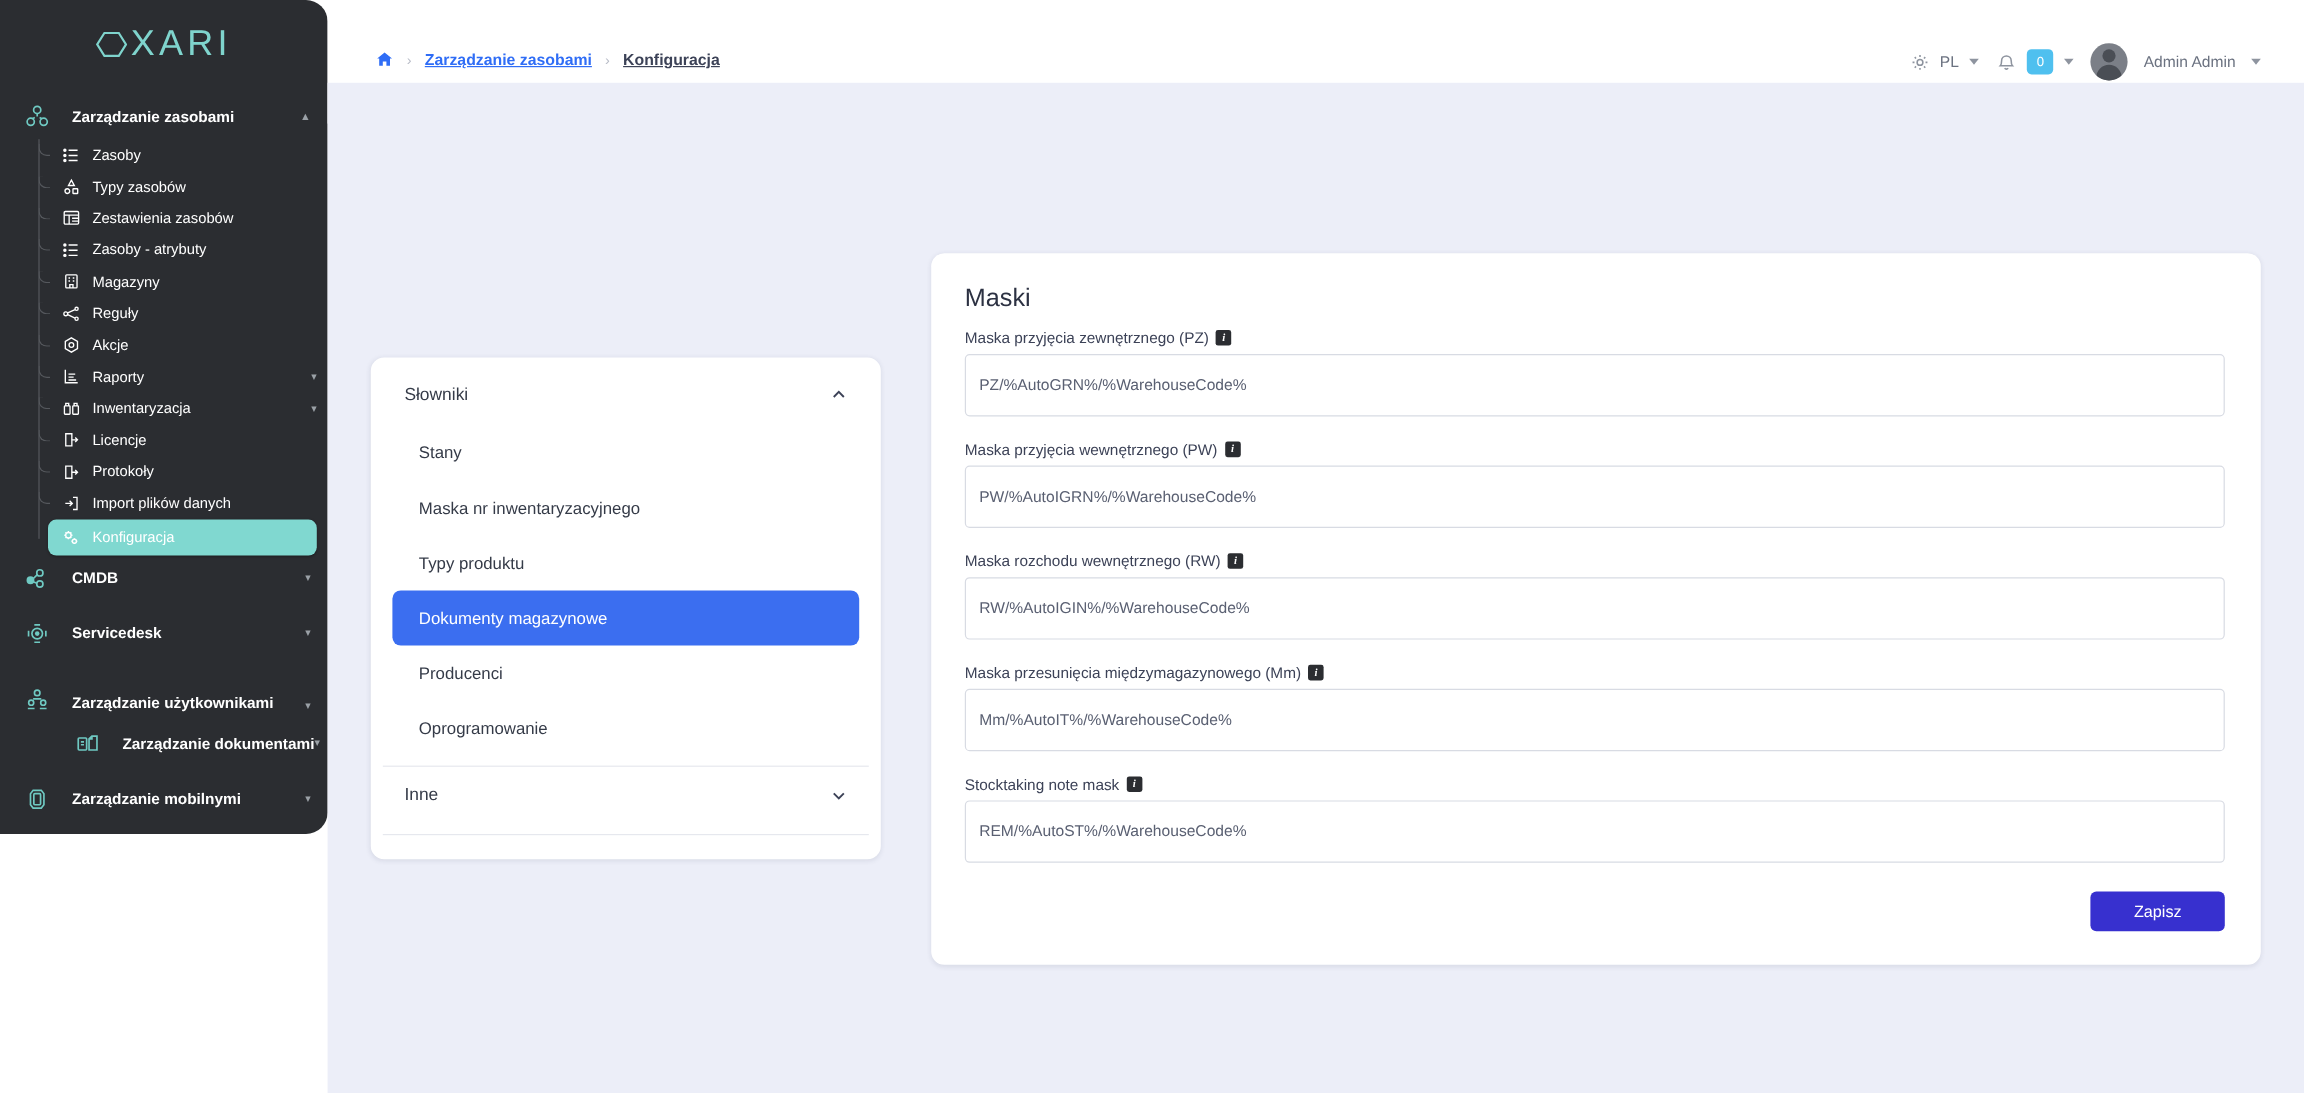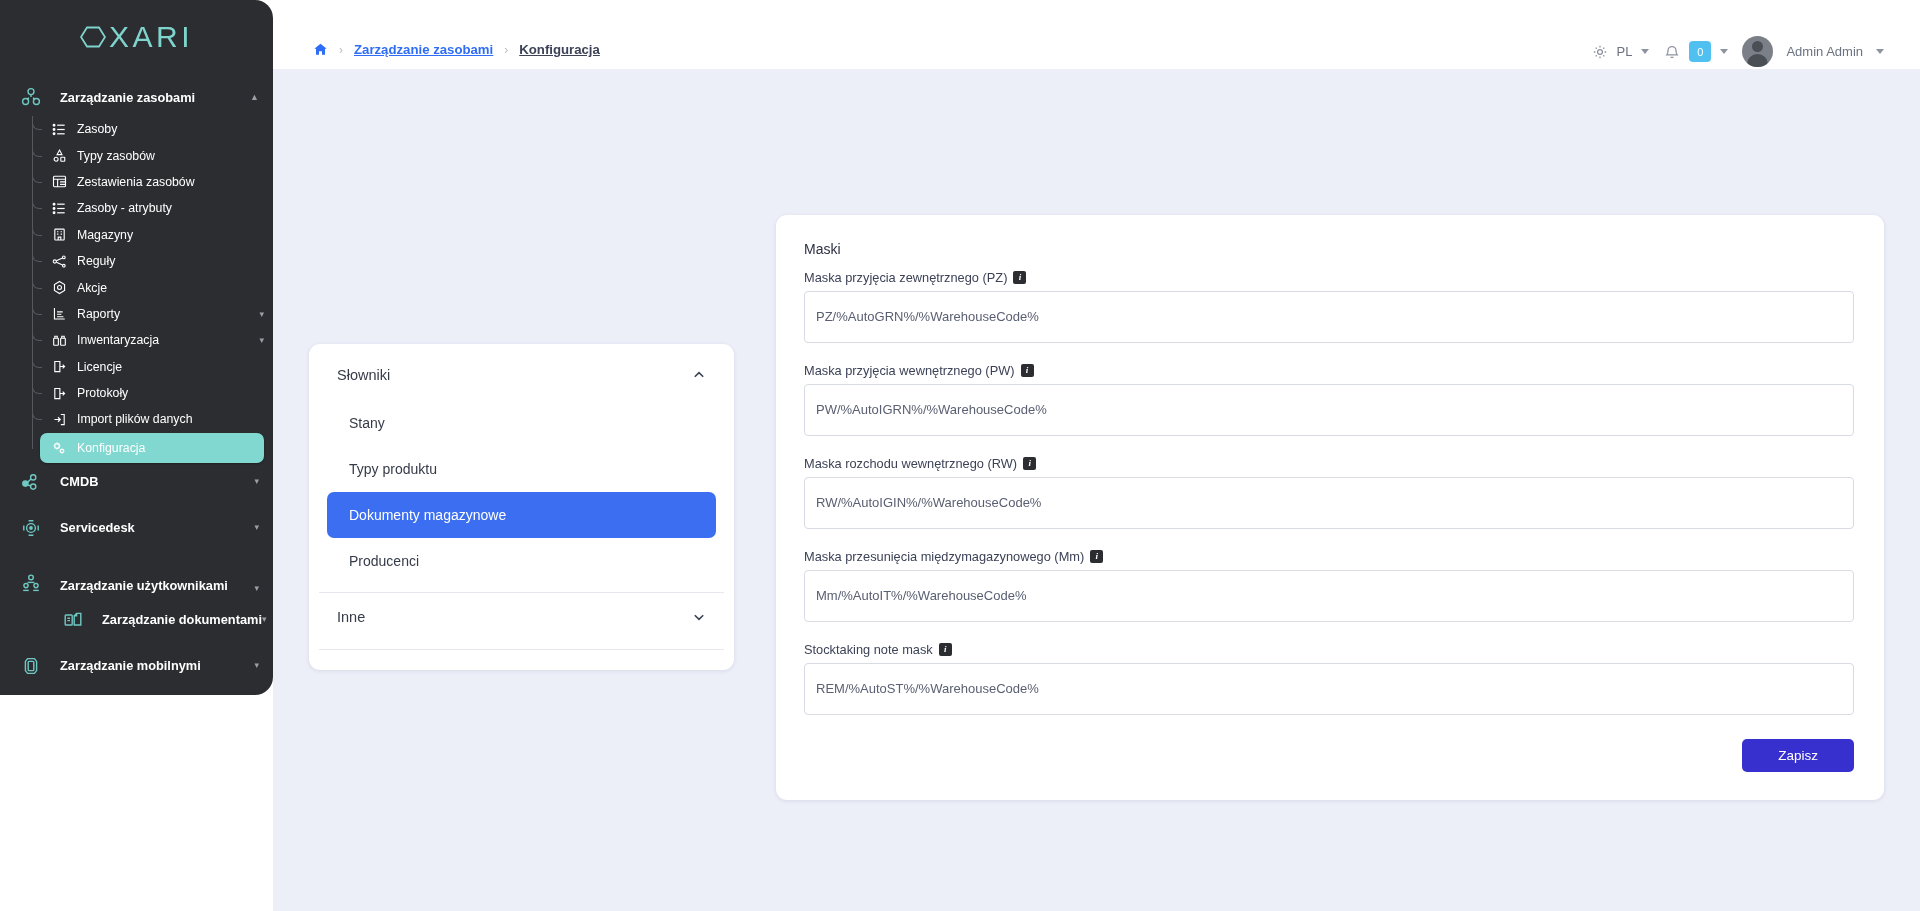--- a/index.html
+++ b/index.html
@@ -176,21 +176,21 @@
     border-radius: 7px; cursor: pointer; margin-bottom: 0;
   }
   .acc-item.selected { background: #3b6ef0; color: #ffffff; }
 
   .acc-divider { height: 1px; background: #e6e8ee; margin: 8px 10px 0 10px; }
   .acc-head.sub { height: 48px; }
 
   
   .panel-right { flex: 1; padding: 26px 30px 28px 28px; }
   .masks-title {
-    font-size: 14px; color: #2c3142; font-weight: normal; margin-bottom: 13px;
+    font-size: 21px; color: #2c3142; font-weight: normal; margin-bottom: 13px;
   }
   .field { margin-bottom: 6px; }
   .field-label {
     display: flex; align-items: center; gap: 6px;
     font-size: 12.8px; color: #3c4257; margin-bottom: 6px;
   }
   .info-icon {
     display: inline-flex; align-items: center; justify-content: center;
     width: 13px; height: 13px; border-radius: 2px;
     background: #2b2d31; color: #ffffff;
@@ -531,27 +531,33 @@
             <path d="M2.8 8.8 7 4.6l4.2 4.2"></path>
           </svg>
         </span>
       </div>
 
       <div class="acc-body">
         <div class="acc-item">
           <span>Stany</span>
         </div>
         <div class="acc-item">
+          <span>Maska nr inwentaryzacyjnego</span>
+        </div>
+        <div class="acc-item">
           <span>Typy produktu</span>
         </div>
         <div class="acc-item selected">
           <span>Dokumenty magazynowe</span>
         </div>
         <div class="acc-item">
           <span>Producenci</span>
+        </div>
+        <div class="acc-item">
+          <span>Oprogramowanie</span>
         </div>
       </div>
 
       <div class="acc-divider"></div>
 
       <div class="acc-head sub">
         <span class="acc-title">Inne</span>
         <span class="acc-chevron">
           <svg width="14" height="14" viewBox="0 0 14 14" fill="none" stroke="#3c4257" stroke-width="1.6">
             <path d="M2.8 5.2 7 9.4l4.2-4.2"></path>

